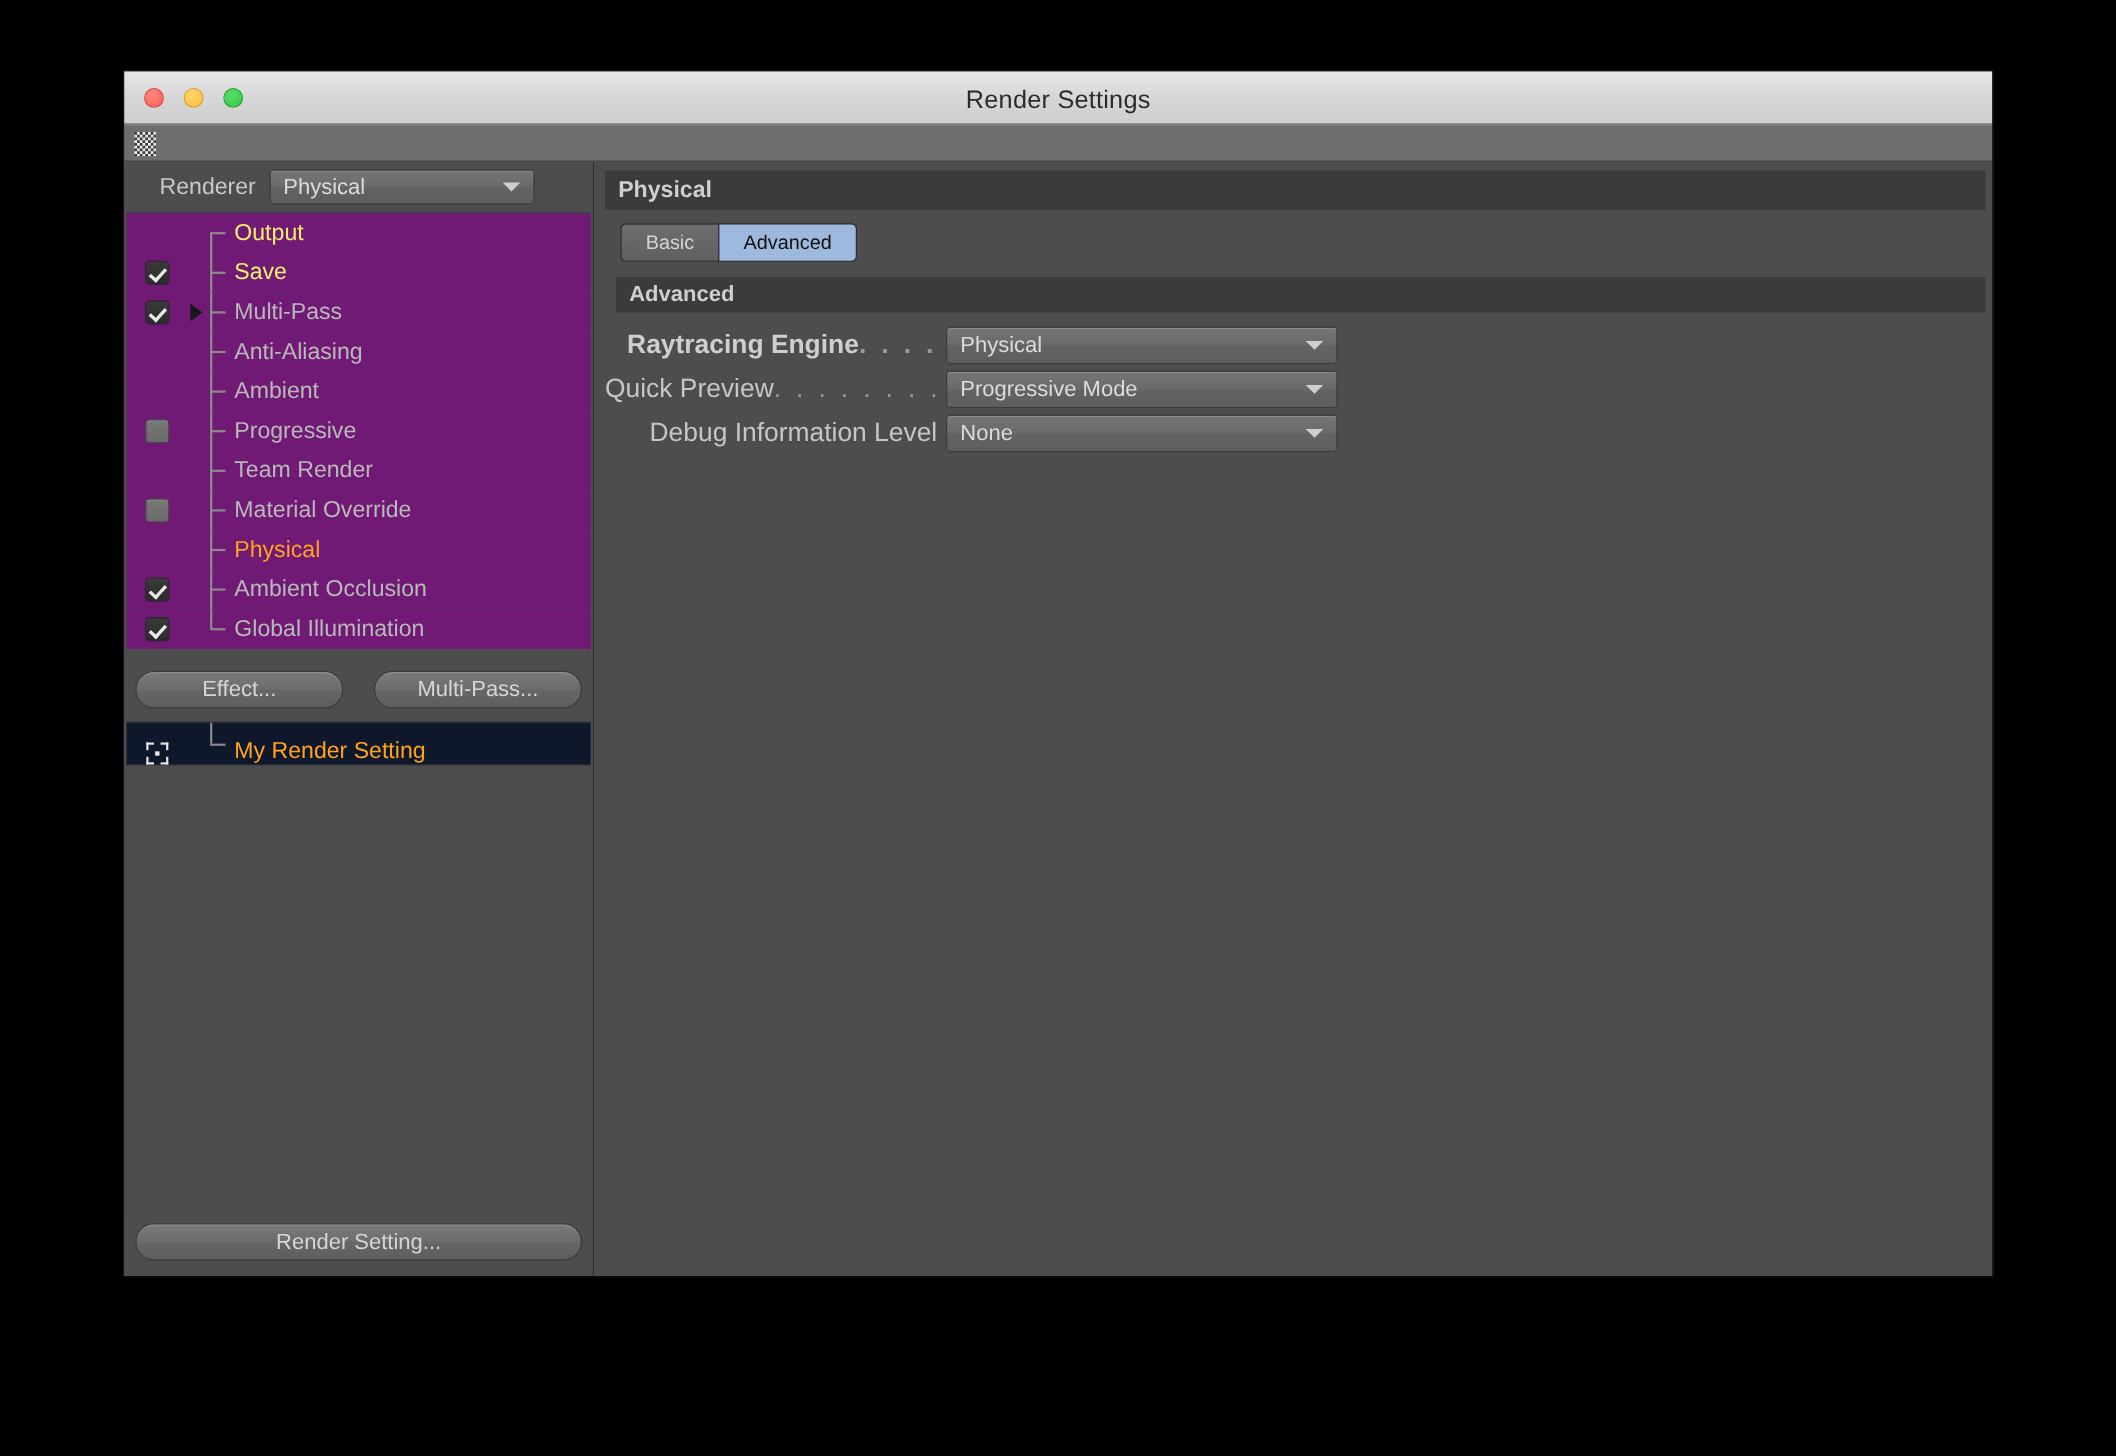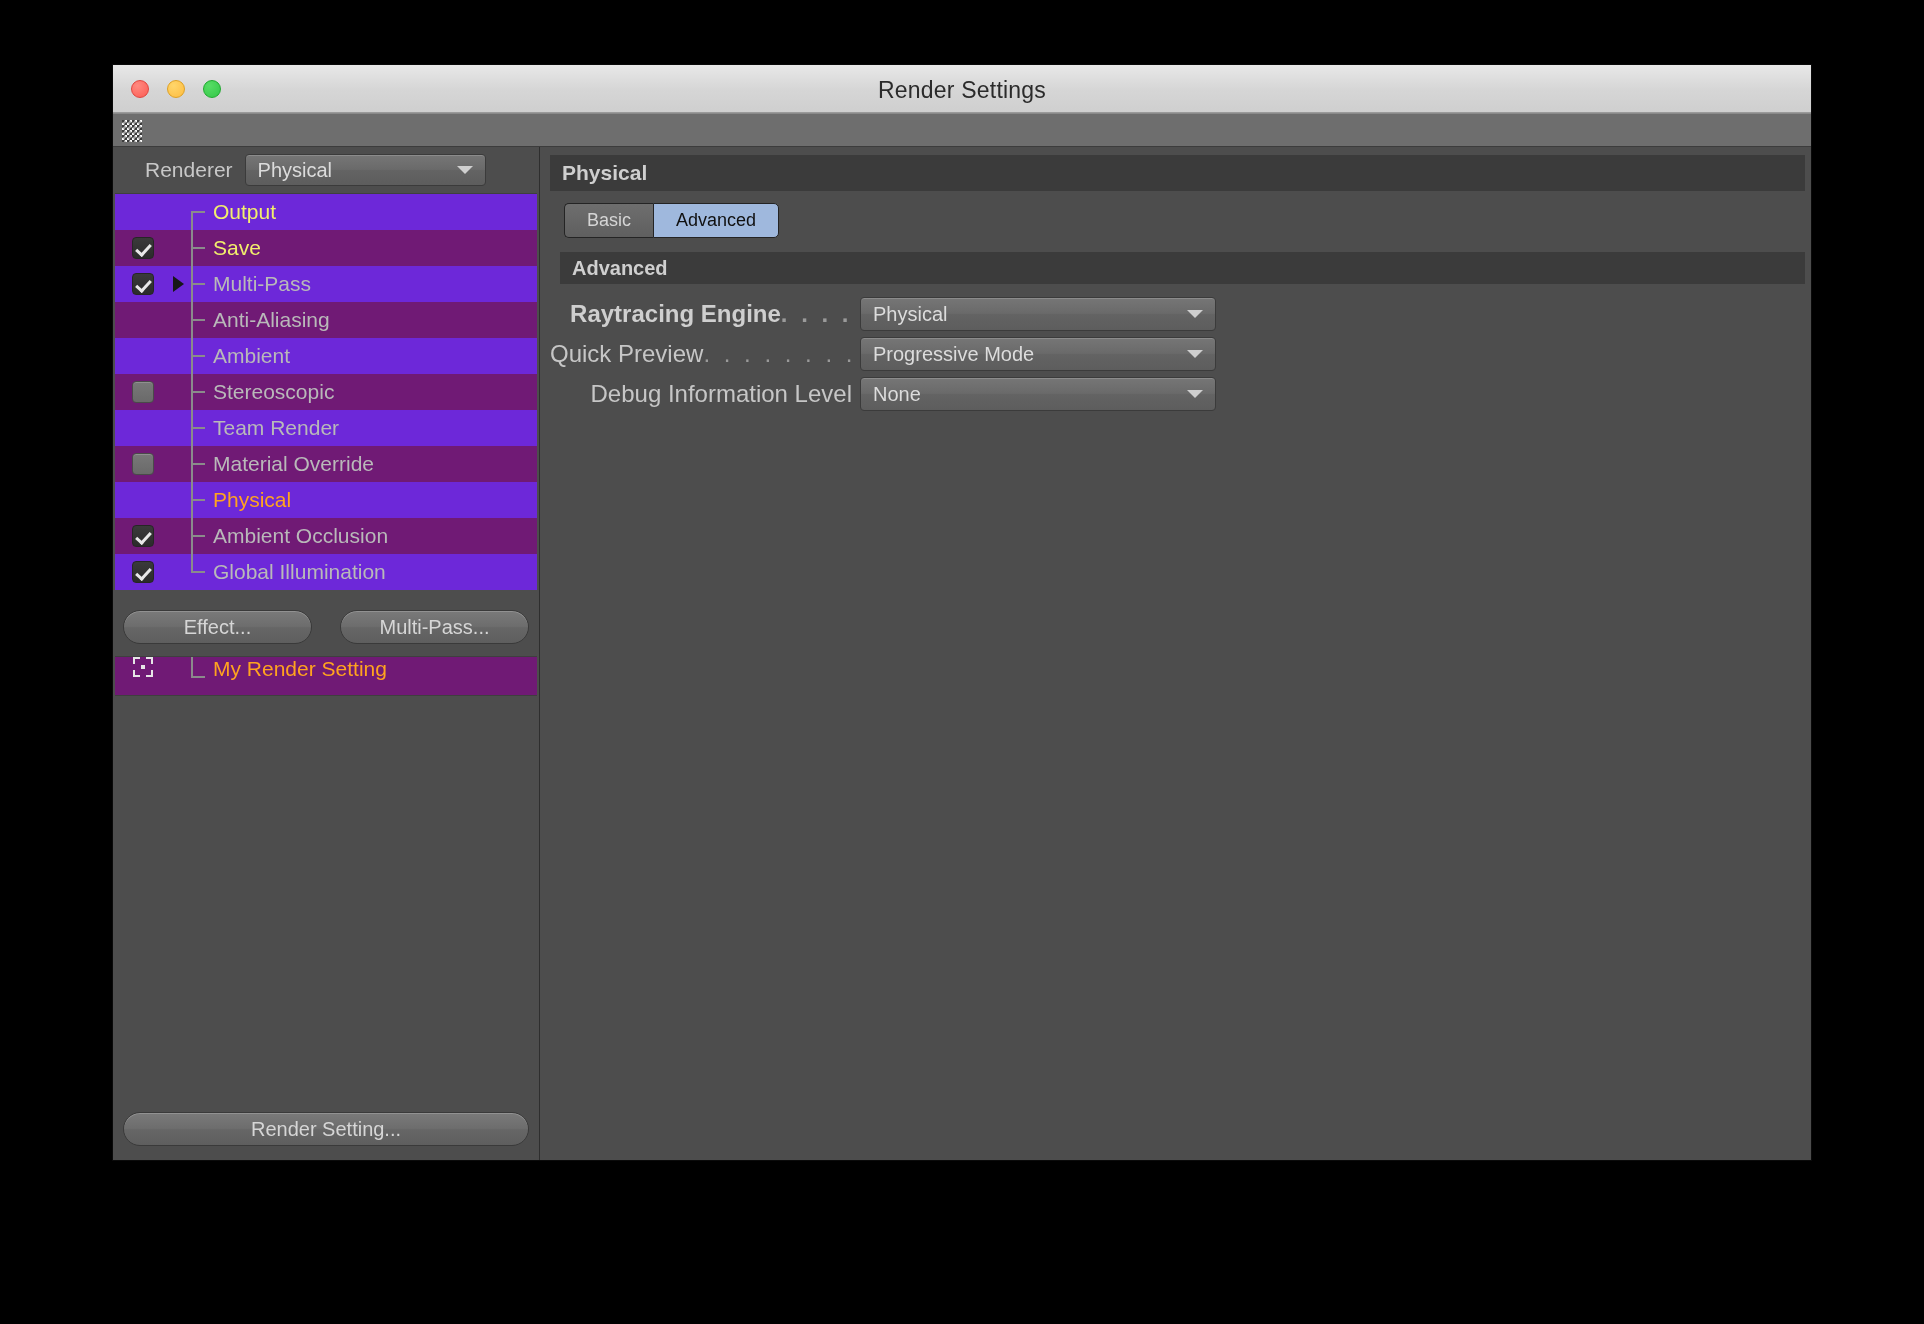--- a/index.html
+++ b/index.html
@@ -100,21 +100,21 @@
   #renderer-dd { width: 241px; height: 32px; }
 
   
   #tree { position: relative; border-top: 1px solid #3f3f3f; }
   .trow {
     position: relative;
     height: 36px;
     display: flex; align-items: center;
     cursor: default;
   }
-  .trow.odd  { background: #6d28d9; }
+  .trow.odd  { background: #701a75; }
   .trow.even { background: #701a75; }
 
   .cbcell { width: 56px; flex: 0 0 56px; display: flex; align-items: center; justify-content: center; }
   .cb {
     width: 22px; height: 22px; border-radius: 4px;
   }
   .cb.on {
     background: linear-gradient(to bottom, #3a3a3a, #2b2b2b);
     border: 1px solid #262626;
     position: relative;
@@ -167,24 +167,24 @@
     border-radius: 17px;
     box-shadow: inset 0 1px 0 rgba(255,255,255,0.18);
     color: #d6d6d6; font-size: 20px;
     display: flex; align-items: center; justify-content: center;
     cursor: default;
   }
 
   
   #setting-row {
     height: 40px;
-    background: #701a75;
+    background: #0f172a;
     border-top: 1px solid #3f3f3f;
     border-bottom: 1px solid #3f3f3f;
-    display: flex; align-items: flex-start;
+    display: flex; align-items: flex-end;
   }
   #setting-icon {
     width: 56px; flex: 0 0 56px;
     display: flex; align-items: center; justify-content: center;
   }
   .bracket-icon { position: relative; width: 20px; height: 20px; }
   .bracket-icon i {
     position: absolute; width: 7px; height: 7px; border: 2px solid #e6e6e6;
   }
   .bracket-icon i:nth-child(1){ left:0; top:0; border-right:none; border-bottom:none; }
@@ -346,21 +346,21 @@
             <span class="tlabel ">Ambient</span>
           </div>
           <div class="trow even">
             <div class="cbcell">
               <div class="cb off"></div>
             </div>
             <div class="twig">
               <div class="vline"></div>
               <div class="hline"></div>
             </div>
-            <span class="tlabel ">Stereoscopic</span>
+            <span class="tlabel ">Progressive</span>
           </div>
           <div class="trow odd">
             <div class="cbcell">
               <div class="cb blank"></div>
             </div>
             <div class="twig">
               <div class="vline"></div>
               <div class="hline"></div>
             </div>
             <span class="tlabel ">Team Render</span>

